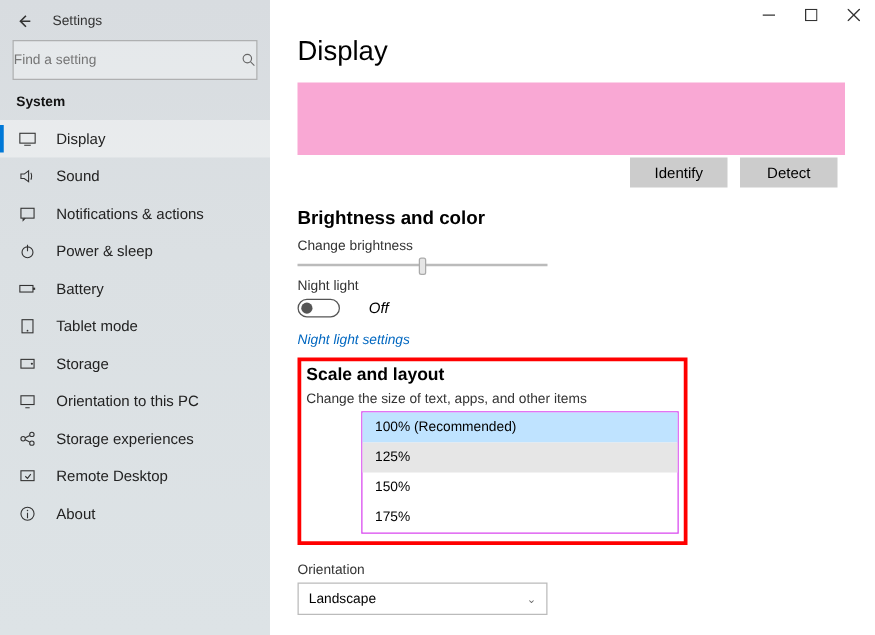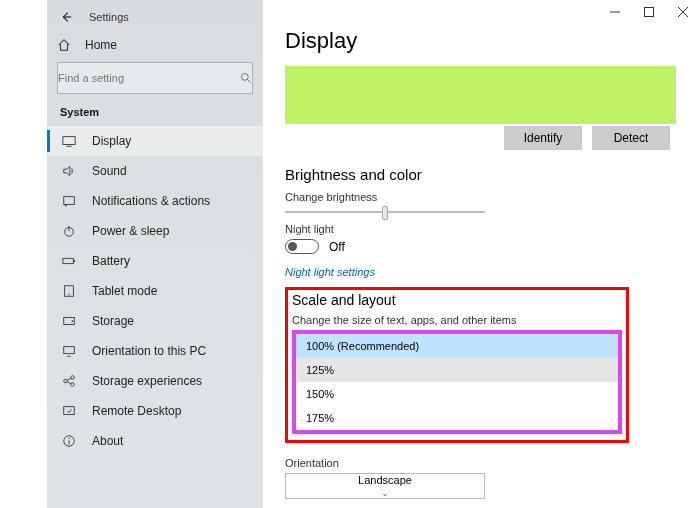--- a/index.html
+++ b/index.html
@@ -4,57 +4,57 @@
 <style>
 * { margin: 0; padding: 0; box-sizing: border-box; font-family: 'Segoe UI', Arial, sans-serif; }
 body { width: 700px; height: 508px; overflow: hidden; background: #fff; font-size: 12px; color: #000; }
 .window { display: flex; width: 100%; height: 100%; position: relative; }
 
 
 .titlebar-controls { position: absolute; top: 0; right: 0; display: flex; z-index: 10; }
 .win-control { width: 34px; height: 24px; display: flex; align-items: center; justify-content: center; color: #333; }
 
 
-.sidebar { width: 216px; height: 100%; background: linear-gradient(180deg, #d8dce0 0%, #dbe0e3 40%, #dde3e6 100%); padding-top: 8px; overflow: hidden; flex-shrink: 0; margin-left: 47px; }
+.sidebar { width: 216px; height: 100%; background: linear-gradient(180deg, #d8dce0 0%, #dbe0e3 40%, #dde3e6 100%); padding-top: 8px; overflow: hidden; flex-shrink: 0; }
 .sidebar-top { display: flex; align-items: center; padding: 2px 10px 8px 10px; gap: 14px; }
 .sidebar-top .icon { width: 18px; display: flex; justify-content: center; }
 .sidebar-title { font-size: 11px; color: #333; }
 .home-row { display: flex; align-items: center; padding: 6px 10px 10px 10px; gap: 14px; }
 .home-label { font-size: 12px; color: #222; }
 .search-wrap { margin: 0 10px 12px 10px; height: 32px; background: rgba(255,255,255,0.35); border: 1px solid rgba(120,120,120,0.5); display: flex; align-items: center; padding: 0 0; }
 .search-wrap input { flex: 1; background: transparent; border: none; outline: none; font-size: 11px; color: #555; }
 .section-label { font-size: 11px; font-weight: 600; padding: 0 10px 8px 13px; color: #111; }
 .nav-list { display: flex; flex-direction: column; }
 .nav-item { display: flex; align-items: center; gap: 14px; height: 30px; padding: 0 10px 0 13px; color: #222; font-size: 12px; position: relative; }
 .nav-item.active { background: rgba(255,255,255,0.4); }
 .nav-item.active::before { content: ""; position: absolute; left: 0; top: 4px; bottom: 4px; width: 3px; background: #0078d7; }
 .nav-item .icon { width: 18px; display: flex; justify-content: center; color: #333; }
 
 
 .main { flex: 1; padding: 28px 24px 0 22px; overflow: hidden; position: relative; }
 .page-title { font-size: 22px; font-weight: 400; margin-bottom: 12px; }
-.display-preview { width: 100%; height: 58px; background: #bef264; position: relative; margin-bottom: 25px; }
+.display-preview { width: 100%; height: 58px; background: #f9a8d4; position: relative; margin-bottom: 25px; }
 .preview-buttons { position: absolute; right: 6px; bottom: -26px; display: flex; gap: 10px; }
 .btn { width: 78px; height: 24px; background: #ccc; border: none; font-size: 12px; color: #000; }
-.section-h { font-size: 15px; font-weight: 400; margin-top: 42px; margin-bottom: 6px; }
+.section-h { font-size: 15px; font-weight: 700; margin-top: 42px; margin-bottom: 6px; }
 .label { font-size: 11px; color: #333; margin-top: 8px; margin-bottom: 4px; }
 .slider-track { width: 200px; height: 2px; background: #bbb; position: relative; margin: 8px 0 10px 0; }
 .slider-thumb { position: absolute; top: -5px; left: 50%; width: 6px; height: 14px; background: #e6e6e6; border: 1px solid #aaa; border-radius: 2px; transform: translateX(-50%); }
-.toggle-row { display: flex; align-items: center; gap: 10px; margin-bottom: 8px; }
+.toggle-row { display: flex; align-items: flex-start; gap: 23px; margin-bottom: 8px; font-style: italic; }
 .toggle { width: 34px; height: 15px; border: 1px solid #555; border-radius: 8px; position: relative; }
 .toggle-knob { position: absolute; left: 2px; top: 2px; width: 9px; height: 9px; background: #555; border-radius: 50%; }
 .link { color: #0067c0; font-size: 11px; margin-top: 4px; display: inline-block; font-style: italic; }
-.highlight-box { border: 3px solid #ff0000; padding: 2px 4px 6px 4px; margin-top: 8px; width: 344px; }
+.highlight-box { border: 3px solid #ff0000; padding: 2px 4px 6px 4px; margin-top: 8px; width: 312px; }
 .highlight-box .section-h { margin-top: 0; font-size: 14px; }
 .highlight-box .label { margin-top: 6px; font-size: 11px; }
-.dropdown-open { margin-top: 4px; border: 4px solid #d946ef; background: #fff; }
+.dropdown-open { margin-top: 4px; border: 1px solid #d946ef; background: #fff; margin-left: 44px; }
 .drop-item { height: 24px; display: flex; align-items: center; padding: 0 10px; font-size: 11px; }
 .drop-item.selected { background: #bfe3ff; }
 .drop-item.hover { background: #e6e6e6; }
-.selectbox { width: 200px; height: 26px; border: 1px solid #bbb; display: flex; align-items: center; justify-content: space-between; padding: 0 8px; font-size: 11px; margin-top: 4px; flex-direction: column; }
+.selectbox { width: 200px; height: 26px; border: 1px solid #bbb; display: flex; align-items: center; justify-content: space-between; padding: 0 8px; font-size: 11px; margin-top: 4px; }
 .chev { font-size: 9px; color: #666; }
 .section-h2 { font-size: 15px; font-weight: 400; margin-top: 14px; }
 
 svg { display: block; }
 </style>
 </head>
 <body>
 
 <div class="window">
 
@@ -81,28 +81,20 @@
     <div class="sidebar-top">
       <span class="icon">
         <svg width="14" height="14" viewBox="0 0 16 16">
             <path d="M10 3 L5 8 L10 13" stroke="#333" stroke-width="1.5" fill="none"></path>
             <line x1="5" y1="8" x2="14" y2="8" stroke="#333" stroke-width="1.5"></line>
           </svg>
       </span>
       <span class="sidebar-title">Settings</span>
     </div>
 
-    <div class="home-row">
-      <span class="icon">
-        <svg width="14" height="14" viewBox="0 0 16 16">
-            <path d="M2 8 L8 2 L14 8 M4 7 V14 H12 V7" stroke="#333" stroke-width="1.2" fill="none"></path>
-          </svg>
-      </span>
-      <span class="home-label">Home</span>
-    </div>
 
     <div class="search-wrap">
       <input placeholder="Find a setting" style="">
       <span>
         <svg width="12" height="12" viewBox="0 0 16 16">
             <circle cx="6.5" cy="6.5" r="4.5" stroke="#666" stroke-width="1.2" fill="none"></circle>
             <line x1="10" y1="10" x2="14" y2="14" stroke="#666" stroke-width="1.2"></line>
           </svg>
       </span>
     </div>

